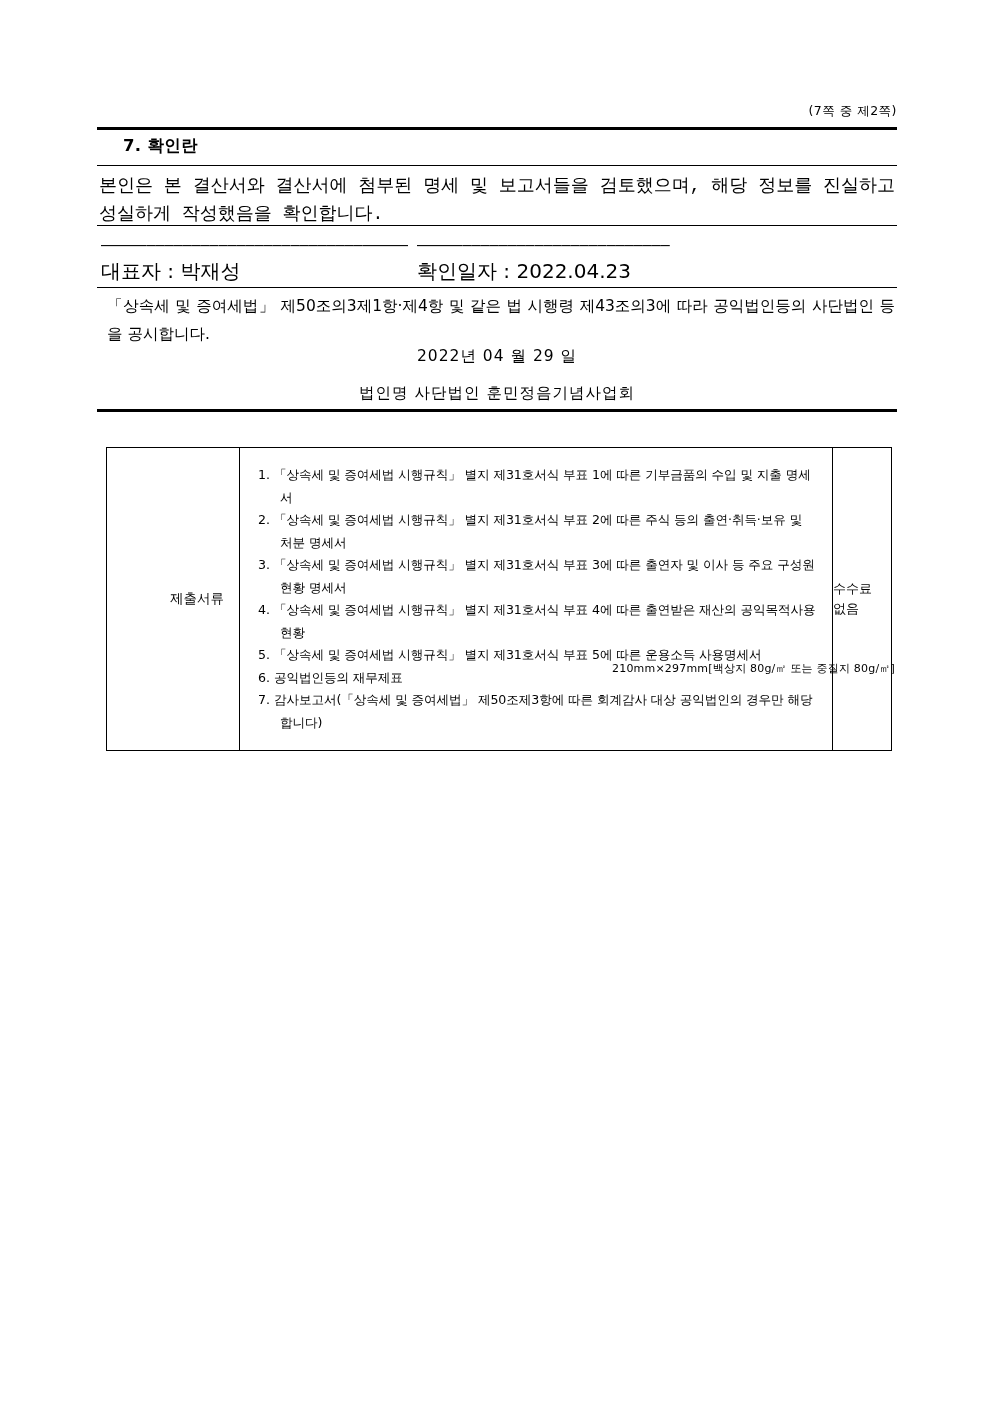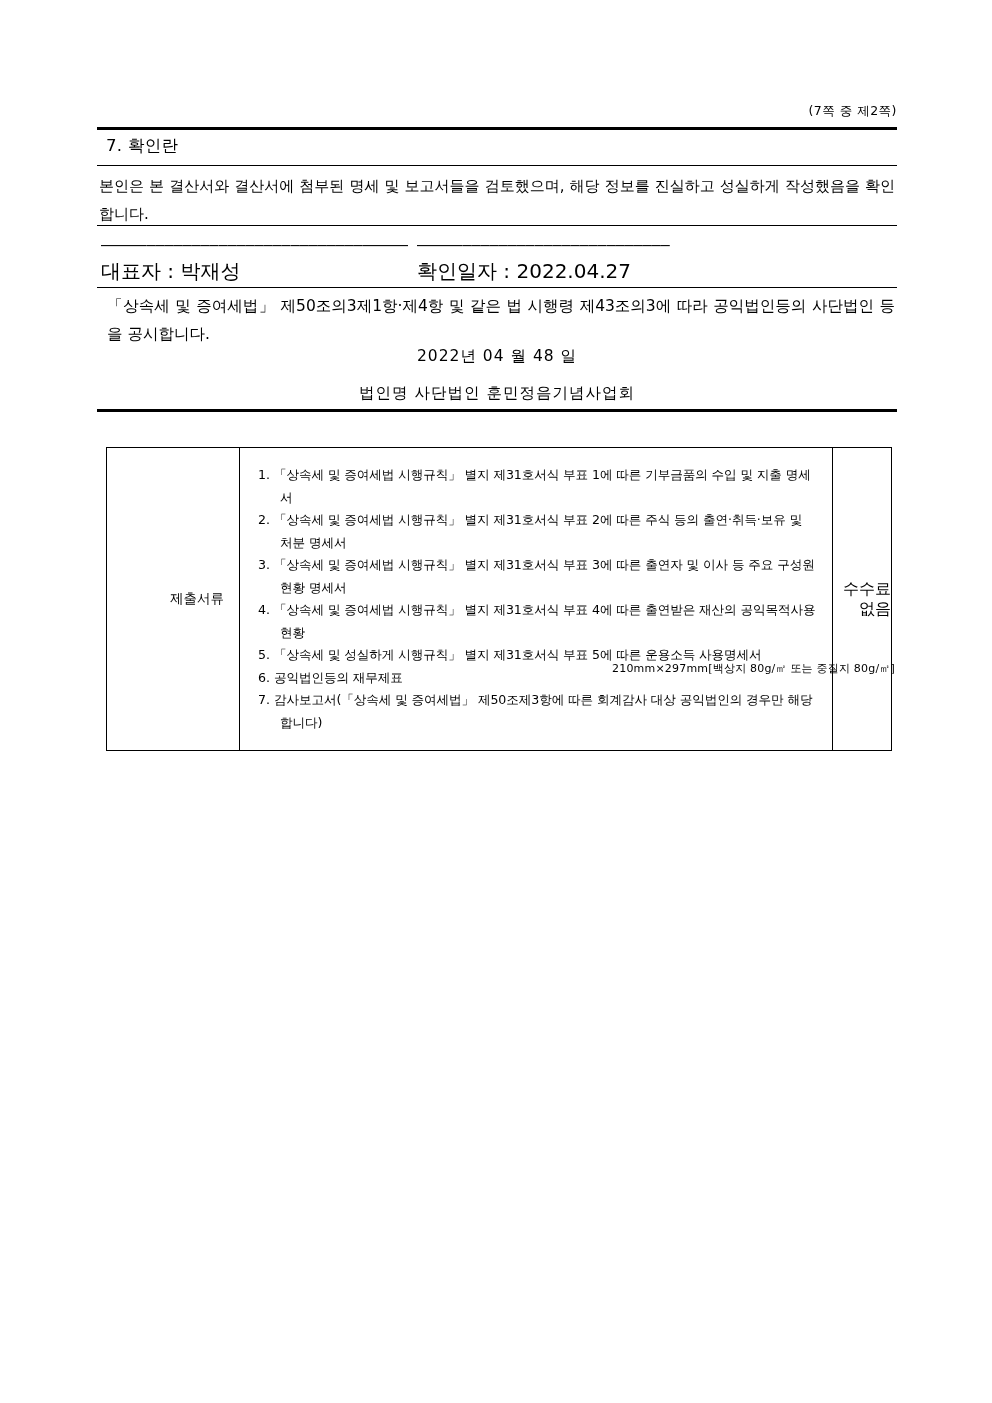--- a/index.html
+++ b/index.html
@@ -34,45 +34,46 @@
     right: 0px;
     top: 103px;
     font-size: 12.5px;
     letter-spacing: 0.5px;
     white-space: nowrap;
   }
 
   
   .section-title {
     position: absolute;
-    left: 9px;
+    left: 26px;
     top: 135px;
     font-size: 16.5px;
-    font-weight: normal;
+    font-weight: bold;
     letter-spacing: 0.3px;
   }
 
   .rule {
     position: absolute;
     left: 0;
     width: 800px;
     background: #000;
   }
   .rule.thick { height: 2.5px; }
   .rule.thin  { height: 1px; }
 
   .confirm-text {
     position: absolute;
     left: 2px;
     top: 172px;
     width: 796px;
-    font-size: 15px;
+    font-size: 18px;
     line-height: 28px;
     text-align: justify;
     text-justify: inter-character;
+    font-family: Liberation Mono, monospace;
   }
 
   .dashes {
     position: absolute;
     font-size: 15px;
     letter-spacing: 0px;
     white-space: nowrap;
     font-family: "DejaVu Sans Mono", "Liberation Mono", monospace;
   }
   .dashes.left  { left: 4px;   top: 236px; }
@@ -126,22 +127,22 @@
     width: 84px;
     text-align: center;
     font-size: 13.5px;
     padding-left: 48px;
   }
   .doc-table td.col-body {
     padding: 8px 6px 8px 10px;
   }
   .doc-table td.col-fee {
     width: 58px;
-    text-align: right;
-    font-size: 16px;
+    text-align: left;
+    font-size: 13px;
     line-height: 20px;
   }
   .doc-list {
     margin: 8px;
     padding: 0;
     list-style: none;
   }
   .doc-list li {
     font-size: 12.6px;
     line-height: 22.5px;
@@ -179,42 +180,42 @@
     <div class="rule thin" style="top:165px;"></div>
 
     <div class="confirm-text">본인은 본 결산서와 결산서에 첨부된 명세 및 보고서들을 검토했으며, 해당 정보를 진실하고 성실하게 작성했음을 확인합니다.</div>
 
     <div class="rule thin" style="top:225px;"></div>
 
     <div class="dashes left">‒‒‒‒‒‒‒‒‒‒‒‒‒‒‒‒‒‒‒‒‒‒‒‒‒‒‒‒‒‒‒‒‒‒</div>
     <div class="dashes right">‒‒‒‒‒‒‒‒‒‒‒‒‒‒‒‒‒‒‒‒‒‒‒‒‒‒‒‒</div>
 
     <div class="sig-label rep">대표자 : 박재성</div>
-    <div class="sig-label date">확인일자 : 2022.04.27</div>
+    <div class="sig-label date">확인일자 : 2022.04.23</div>
 
     <div class="rule thin" style="top:287px;"></div>
 
     <div class="statute-text">「상속세 및 증여세법」 제50조의3제1항·제4항 및 같은 법 시행령 제43조의3에 따라 공익법인등의 사단법인 등을 공시합니다.</div>
 
-    <div class="center-line date-line">2022년    04 월    48 일</div>
+    <div class="center-line date-line">2022년    04 월    29 일</div>
     <div class="center-line org-line">법인명   사단법인  훈민정음기념사업회</div>
 
     <div class="rule thick" style="top:409px;"></div>
 
     <table class="doc-table">
       <tbody>
           <tr>
         <td class="col-label">제출서류</td>
         <td class="col-body">
           <ul class="doc-list">
             <li><span class="num">1.</span><span>「상속세 및 증여세법 시행규칙」 별지 제31호서식 부표 1에 따른 기부금품의 수입 및 지출 명세서</span></li>
             <li><span class="num">2.</span><span>「상속세 및 증여세법 시행규칙」 별지 제31호서식 부표 2에 따른 주식 등의 출연·취득·보유 및 처분 명세서</span></li>
             <li><span class="num">3.</span><span>「상속세 및 증여세법 시행규칙」 별지 제31호서식 부표 3에 따른 출연자 및 이사 등 주요 구성원 현황 명세서</span></li>
             <li><span class="num">4.</span><span>「상속세 및 증여세법 시행규칙」 별지 제31호서식 부표 4에 따른 출연받은 재산의 공익목적사용 현황</span></li>
-            <li><span class="num">5.</span><span>「상속세 및 성실하게 시행규칙」 별지 제31호서식 부표 5에 따른 운용소득 사용명세서</span></li>
+            <li><span class="num">5.</span><span>「상속세 및 증여세법 시행규칙」 별지 제31호서식 부표 5에 따른 운용소득 사용명세서</span></li>
             <li><span class="num">6.</span><span>공익법인등의 재무제표</span></li>
             <li><span class="num">7.</span><span>감사보고서(「상속세 및 증여세법」 제50조제3항에 따른 회계감사 대상 공익법인의 경우만 해당합니다)</span></li>
           </ul>
         </td>
         <td class="col-fee">
           <div>수수료</div>
           <div>없음</div>
         </td>
       </tr>
     </tbody>

